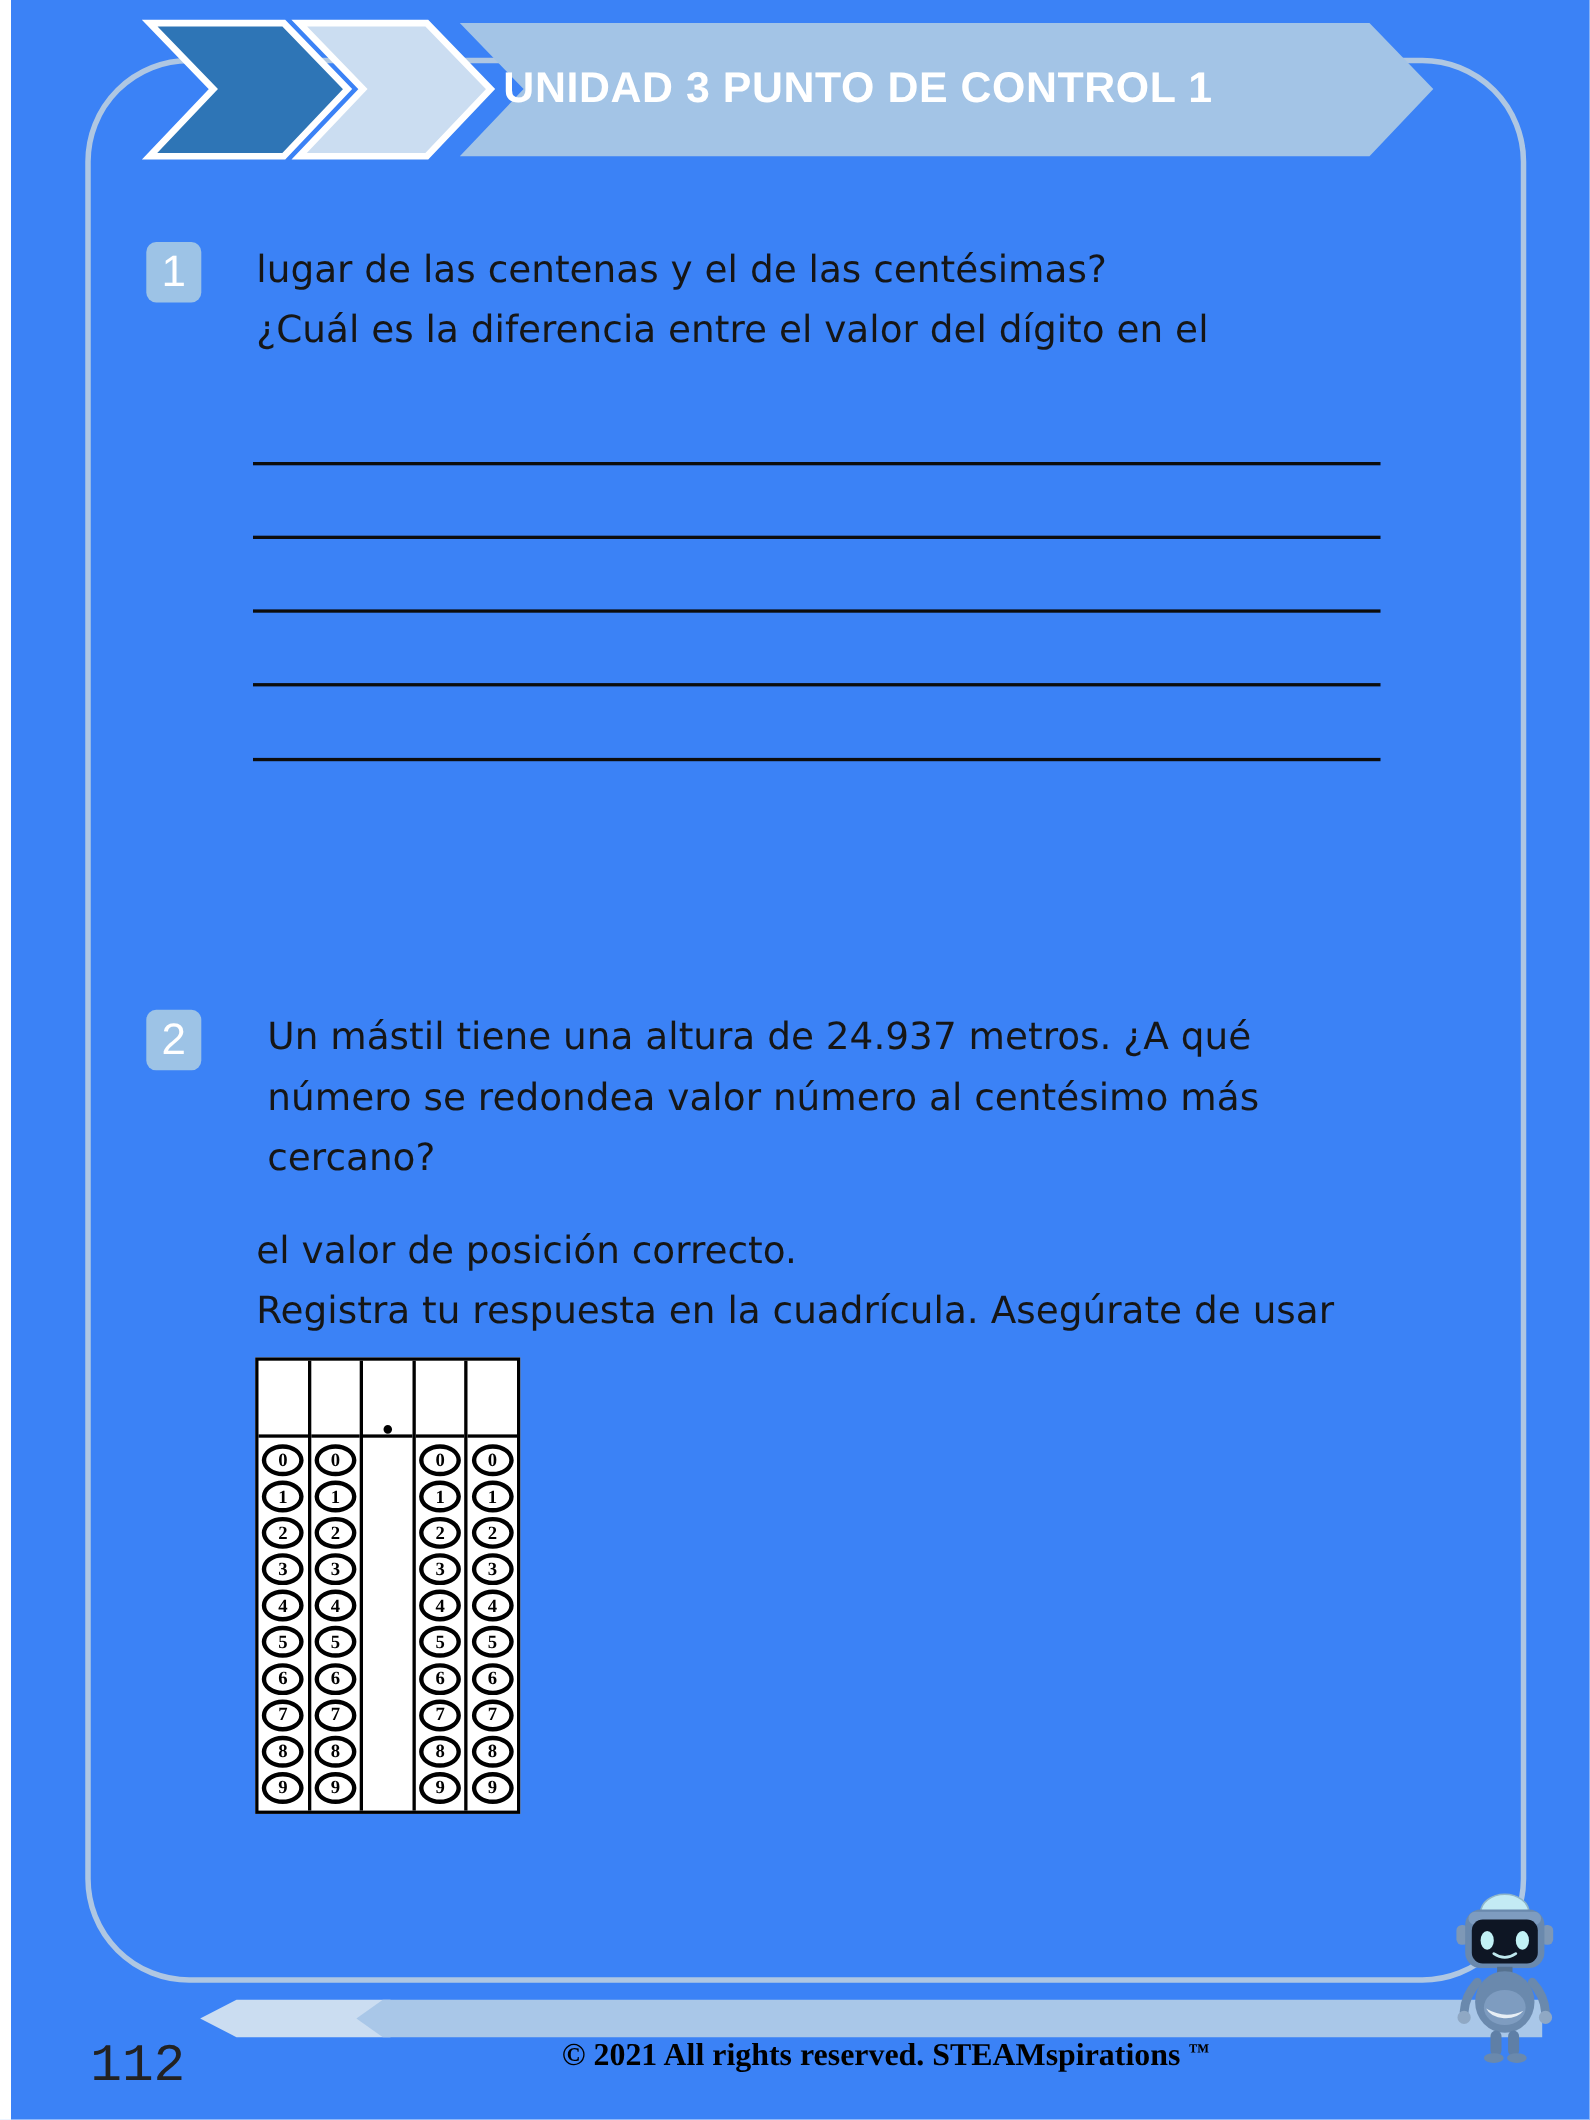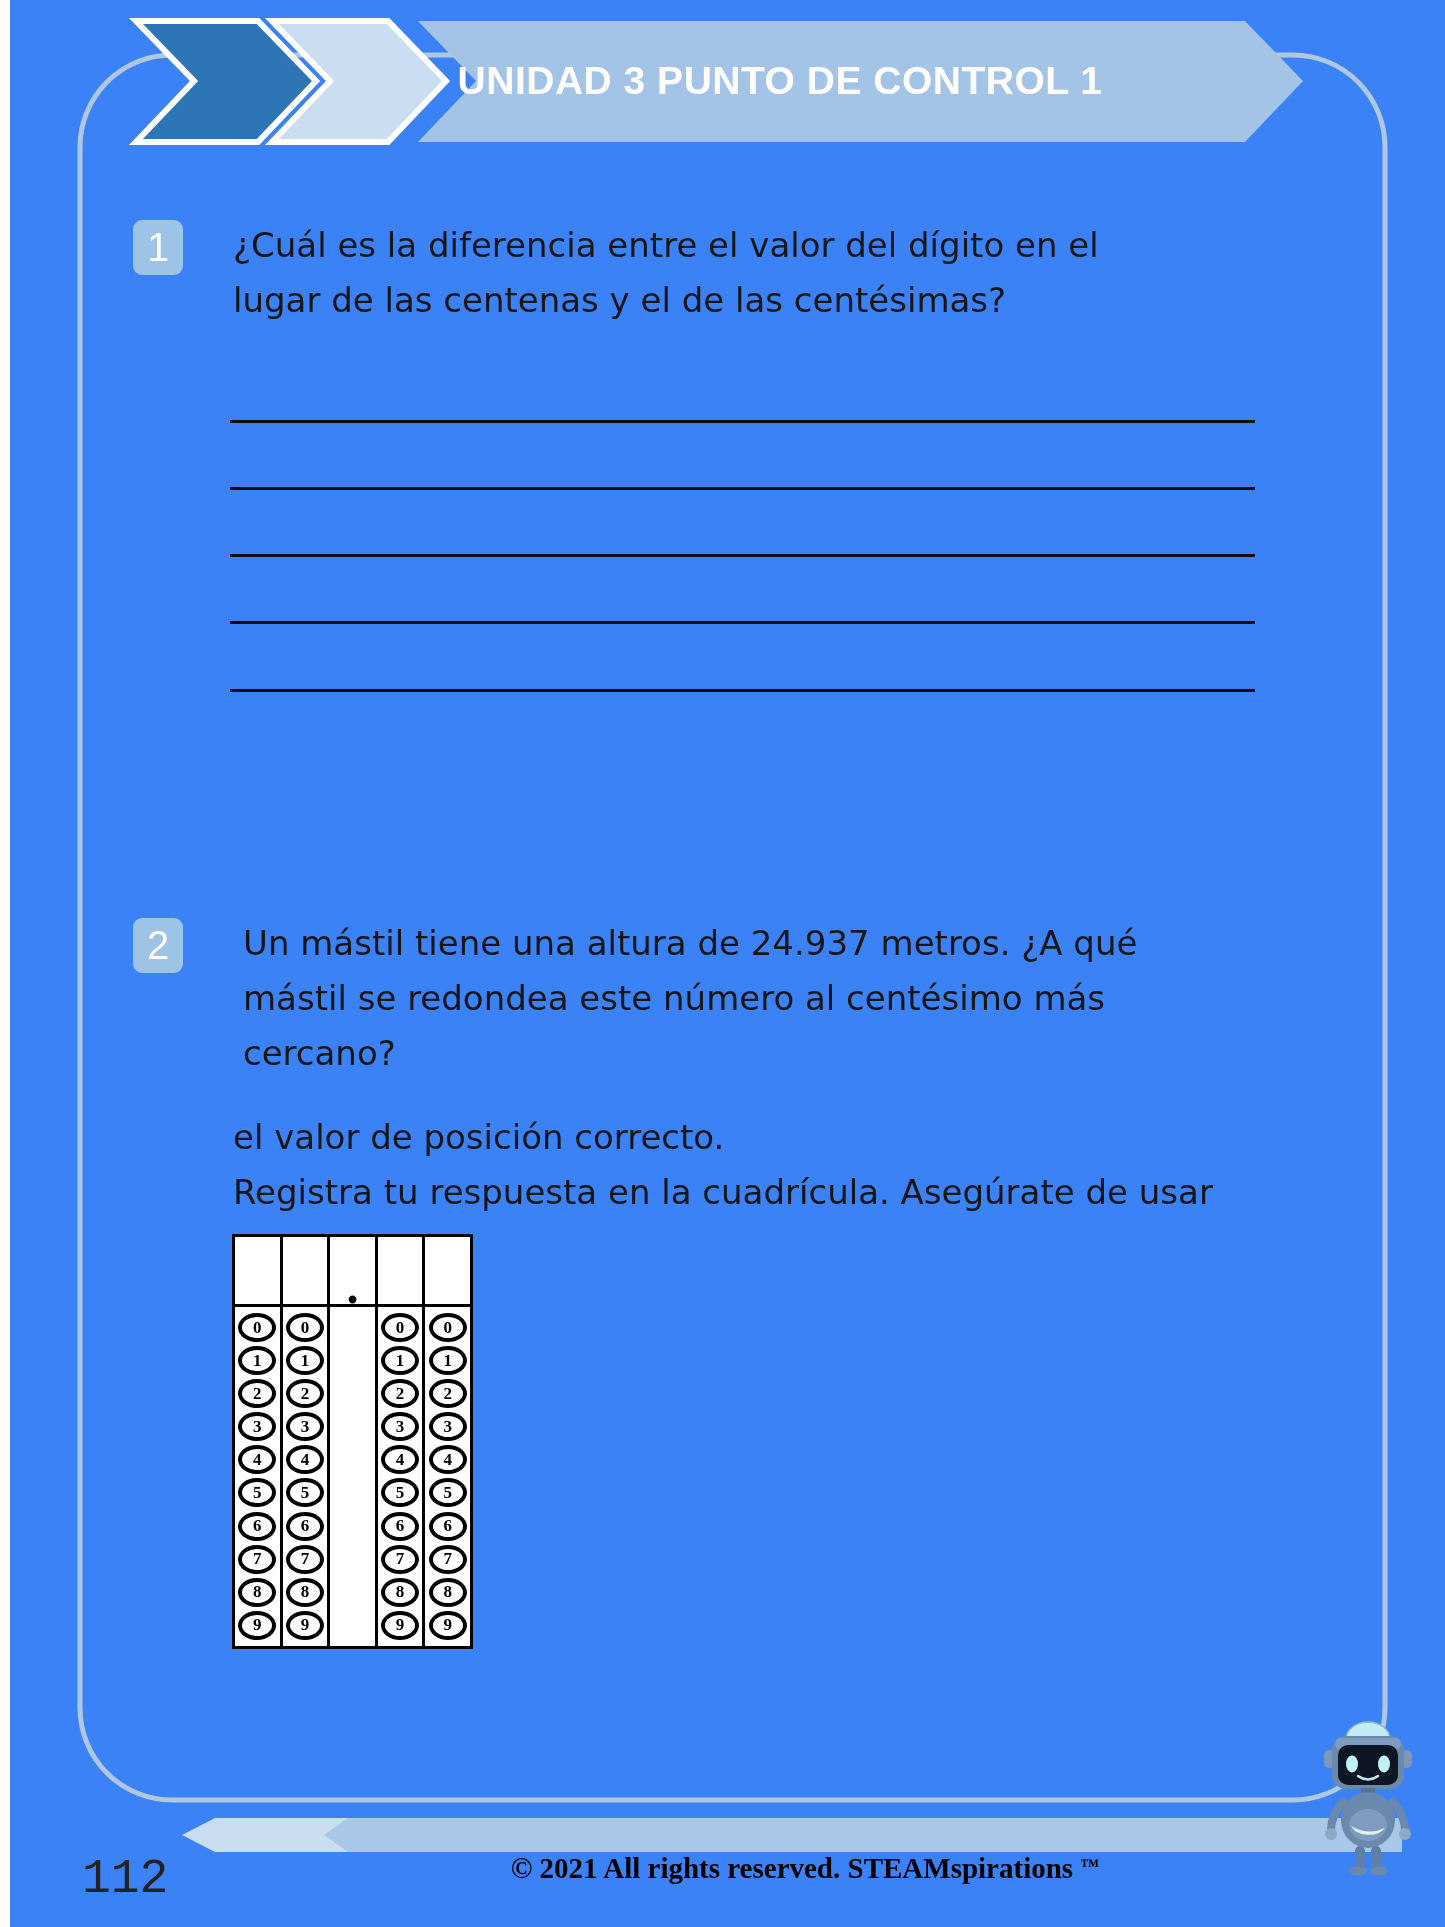--- a/index.html
+++ b/index.html
@@ -95,34 +95,34 @@
       <rect x="53" y="148" width="10" height="23" rx="5" fill="#5F7FA6"></rect>
       <ellipse cx="40" cy="173" rx="9" ry="4.5" fill="#6A89AD"></ellipse>
       <ellipse cx="61" cy="173" rx="9" ry="4.5" fill="#6A89AD"></ellipse>
     </g>
   </svg>
 
   <div class="abs" id="banner-title">UNIDAD 3 PUNTO DE CONTROL 1</div>
 
   <div class="abs qbox" id="qbox1">1</div>
   <div class="abs qtext" id="q1text">
+    <div>lugar de las centenas y el de las centésimas?</div>
     <div>¿Cuál es la diferencia entre el valor del dígito en el</div>
-    <div>lugar de las centenas y el de las centésimas?</div>
   </div>
 
   <div class="abs ansline" style="top:420px;"></div>
   <div class="abs ansline" style="top:487px;"></div>
   <div class="abs ansline" style="top:554px;"></div>
   <div class="abs ansline" style="top:621px;"></div>
   <div class="abs ansline" style="top:689px;"></div>
 
   <div class="abs qbox" id="qbox2">2</div>
   <div class="abs qtext" id="q2text">
     <div>Un mástil tiene una altura de 24.937 metros. ¿A qué</div>
-    <div>mástil se redondea este número al centésimo más</div>
+    <div>número se redondea valor número al centésimo más</div>
     <div>cercano?</div>
   </div>
   <div class="abs qtext" id="q2instr">
     <div>el valor de posición correcto.</div>
     <div>Registra tu respuesta en la cuadrícula. Asegúrate de usar</div>
   </div>
 
   <div class="abs" id="agrid">
     <div class="gcol">
       <div class="gheader"></div>

